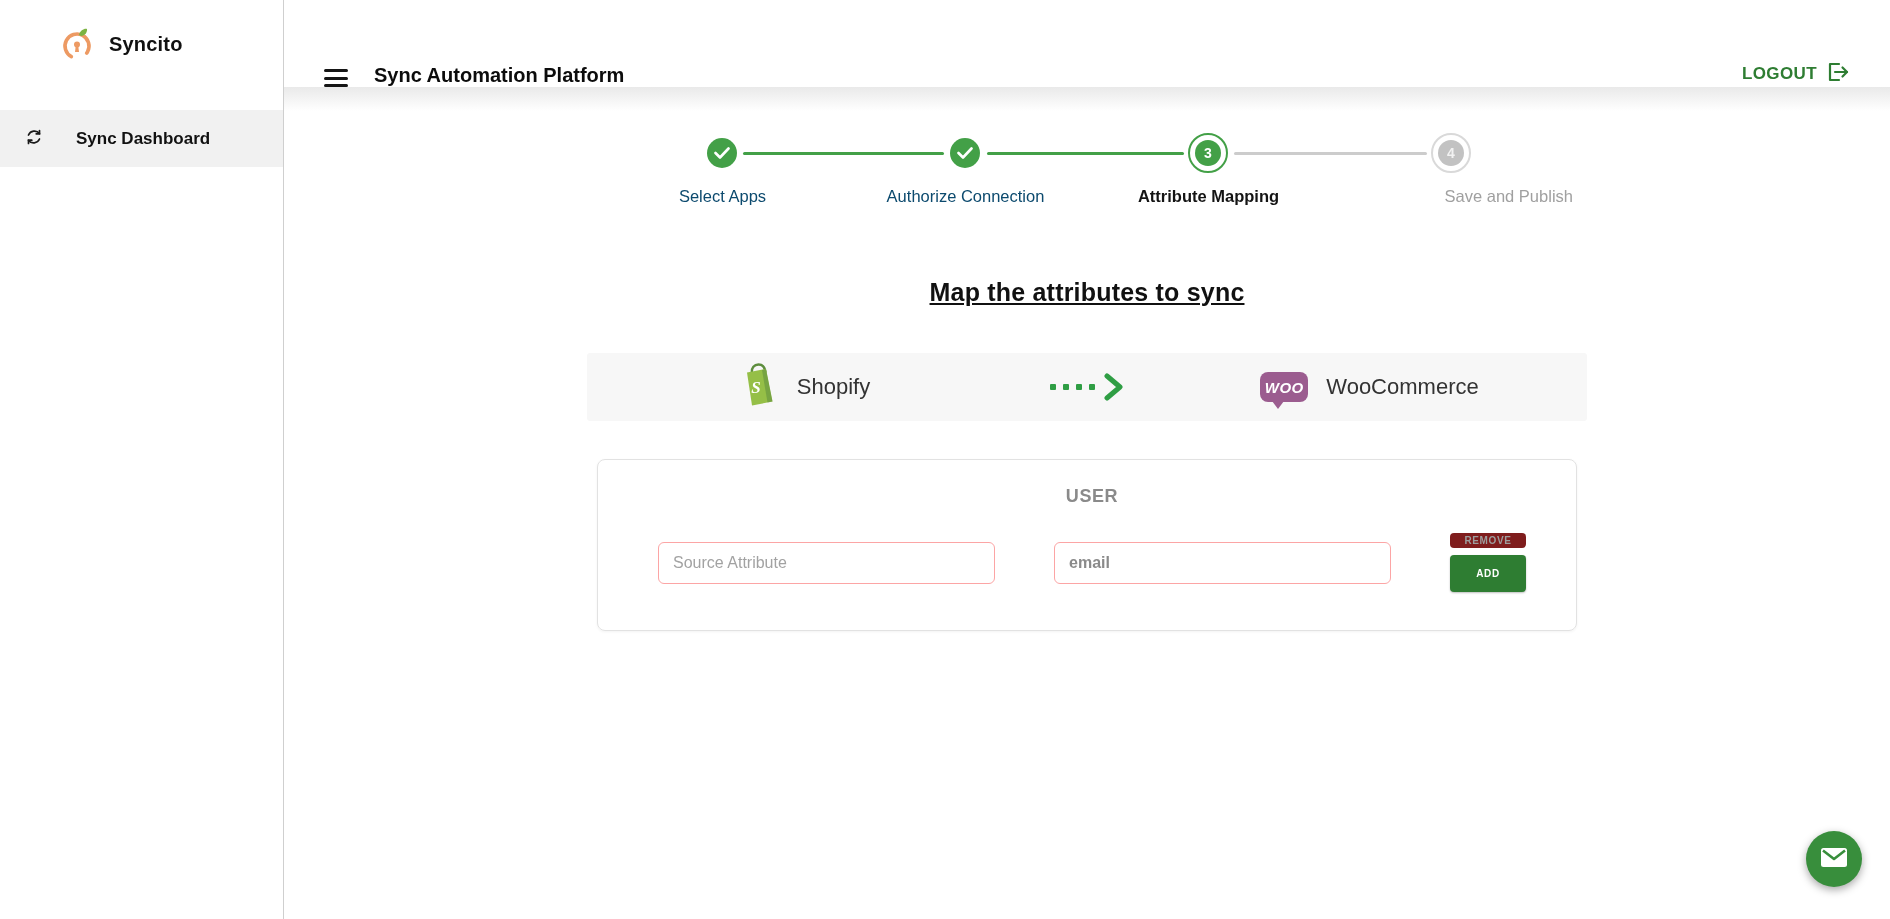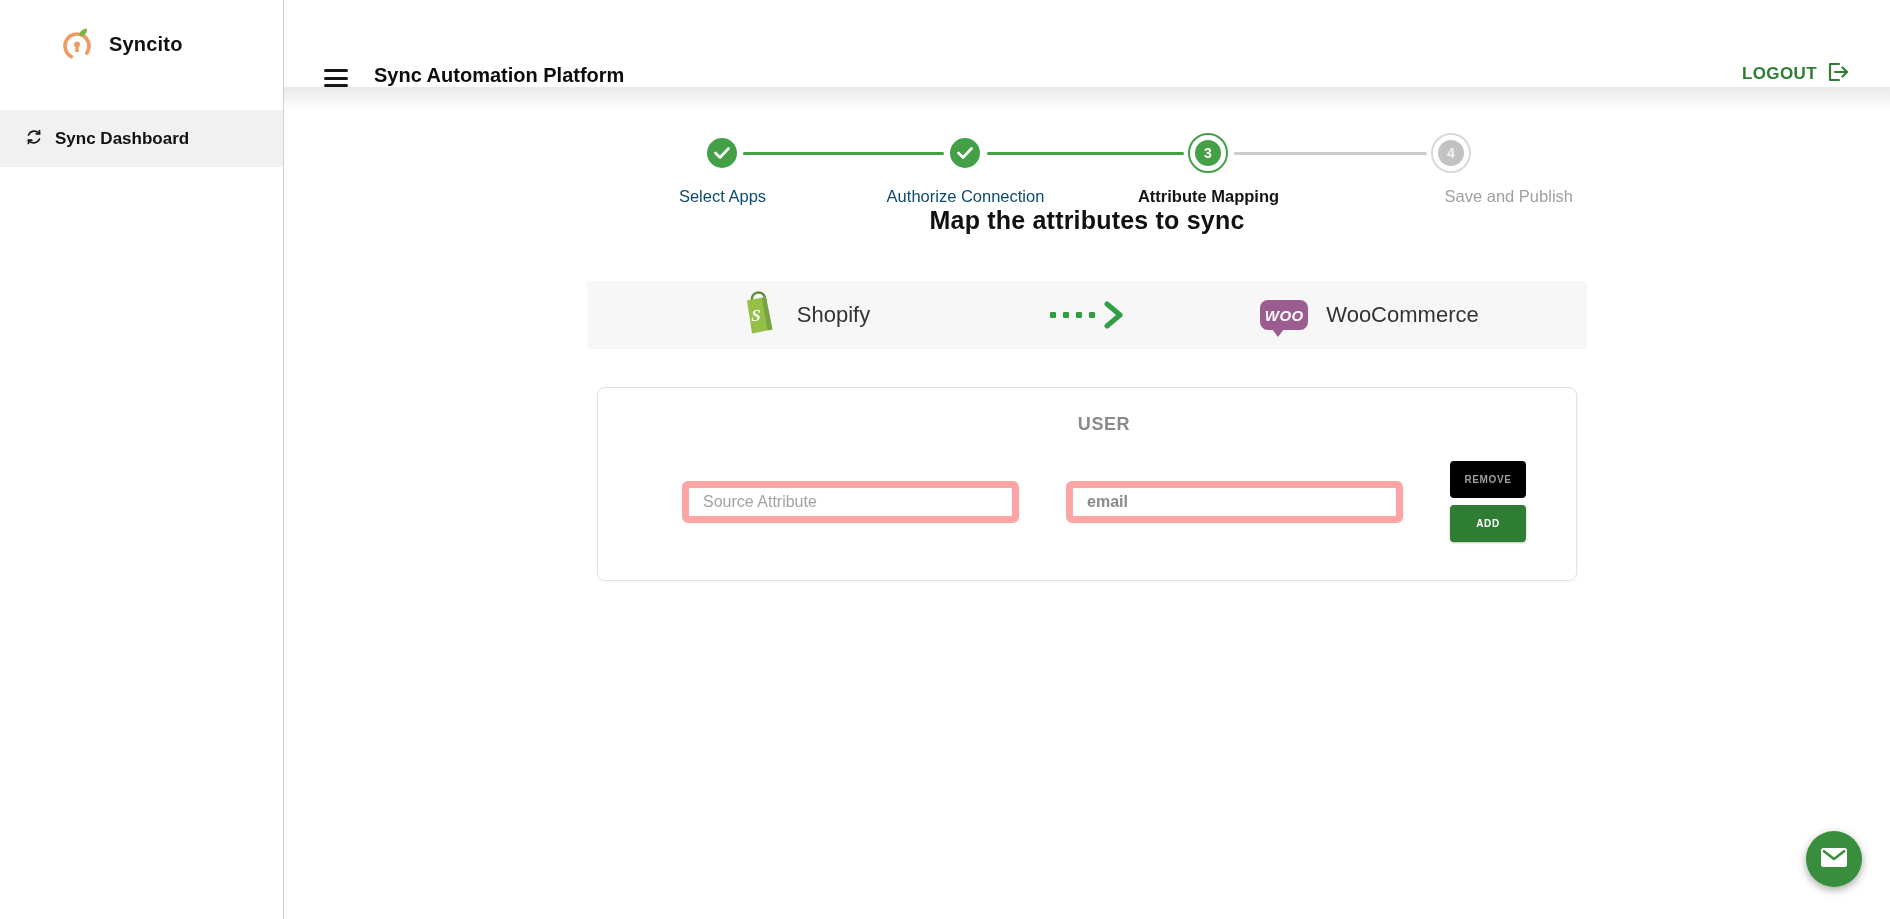--- a/index.html
+++ b/index.html
@@ -6,21 +6,21 @@
   html, body { width: 1890px; height: 919px; background: #ffffff; overflow: hidden;
     font-family: "Liberation Sans", sans-serif; }
 
   
   .sidebar { position: absolute; left: 0; top: 0; width: 284px; height: 919px;
     background: #ffffff; border-right: 1px solid #cfcfcf; z-index: 5; }
   .logo-row { display: flex; align-items: center; gap: 15px; padding: 26px 0 0 60px; }
   .logo-mark { width: 34px; height: 36px; position: relative; flex: 0 0 auto; }
   .logo-text { font-size: 20px; font-weight: 700; color: #111; letter-spacing: 0.2px; }
   .nav-item { margin-top: 48px; height: 57px; background: #f1f1f1;
-    display: flex; align-items: center; gap: 11px; padding-left: 24px; cursor: pointer; }
+    display: flex; align-items: center; gap: 32px; padding-left: 24px; cursor: pointer; }
   .nav-item-label { font-size: 17px; font-weight: 700; color: #111; }
 
   
   .header { position: absolute; left: 284px; right: 0; top: 0; height: 87px;
     background: #fff; display: flex; align-items: flex-end; padding: 0 40px; z-index: 4; }
   .header::after { content: ""; position: absolute; left: 0; right: 0; top: 87px; height: 24px;
     background: linear-gradient(#e9e9e9, rgba(255,255,255,0)); pointer-events: none; }
   .hamburger { width: 24px; height: 18px; display: flex; flex-direction: column;
     justify-content: space-between; cursor: pointer; }
   .hamburger span { display: block; height: 3px; background: #151515; border-radius: 2px; }
@@ -48,55 +48,55 @@
   .num-upcoming { background: #c2c2c2; color: #f2f2f2; }
   .conn { position: absolute; top: 50%; height: 3px; margin-top: -1.5px; border-radius: 2px; }
   .conn-green { background: #43a047; }
   .conn-gray { background: #cccccc; }
   .step-labels { display: flex; margin-top: 12px; }
   .step-label { width: 243px; text-align: center; font-size: 16.5px; color: #0c4a6e; }
   .step-label.active { font-weight: 700; color: #141414; }
   .step-label.upcoming { color: #a0a0a0; text-align: right; }
 
   
-  .page-heading { text-align: center; font-size: 25px; font-weight: 700;
-    color: #111; letter-spacing: 0.2px; }
+  .page-heading { margin-top: 72px; text-align: center; font-size: 25px; font-weight: 700;
+    color: #111; letter-spacing: 0.2px; text-decoration: underline; }
 
   
   .apps-row { width: 1000px; height: 68px; margin: 46px auto 0; background: #f7f7f7;
     border-radius: 3px; display: grid; grid-template-columns: 1fr 130px 1fr; align-items: center; }
   .app-cell { display: flex; align-items: center; justify-content: center; gap: 18px; }
   .app-name { font-size: 22px; color: #333; }
   .woo-badge { position: relative; width: 48px; height: 30px; background: #9b5c8f;
     border-radius: 8px; display: flex; align-items: center; justify-content: center; }
   .woo-badge::after { content: ""; position: absolute; left: 12px; bottom: -7px;
     border-left: 6px solid transparent; border-right: 6px solid transparent;
     border-top: 8px solid #9b5c8f; }
   .woo-badge-text { color: #fff; font-weight: 700; font-size: 15px; font-style: italic;
     letter-spacing: 0.5px; }
   .arrow-cell { display: flex; align-items: center; justify-content: center; gap: 7px; }
   .dot { width: 6px; height: 6px; background: #2f9e44; border-radius: 1px; }
 
   
   .mapping-card { width: 980px; margin: 38px auto 0; border: 1px solid #e2e2e2;
     border-radius: 8px; box-shadow: 0 1px 3px rgba(0,0,0,0.05);
-    padding: 26px 50px 38px 84px; }
+    padding: 26px 50px 38px 60px; }
   .section-title { text-align: center; font-size: 18px; font-weight: 700; color: #8a8a8a;
     letter-spacing: 0.6px; }
   .mapping-row { margin-top: 26px; display: flex; align-items: center;
     justify-content: space-between; }
-  .map-input { width: 337px; height: 42px; border: 7px solid #fca5a5; border-radius: 6px;
+  .map-input { width: 337px; height: 42px; border: 1px solid #fca5a5; border-radius: 6px;
     padding: 0 14px; font-size: 16px; font-family: "Liberation Sans", sans-serif;
     color: #7e7e7e; outline: none; background: #fff; }
   .map-input::placeholder { color: #a2a2a2; font-weight: 400; }
   .map-input.filled { font-weight: 700; color: #8a8a8a; }
   .btn-stack { display: flex; flex-direction: column; gap: 7px; width: 76px; }
   .mini-btn { border: none; border-radius: 4px; font-size: 10px; font-weight: 700;
     letter-spacing: 0.6px; font-family: "Liberation Sans", sans-serif; cursor: pointer; }
-  .mini-remove { height: 37px; background: #000000; color: #9e9e9e; cursor: default; }
+  .mini-remove { height: 15px; background: #7f1d1d; color: #9e9e9e; cursor: default; }
   .mini-add { height: 37px; background: #2e7d32; color: #ffffff;
     box-shadow: 0 1px 2px rgba(0,0,0,0.25); }
 
   
   .actions-row { margin-top: 58px; display: flex; justify-content: center; gap: 354px; }
   .action-btn { height: 47px; background: #2e7d32; color: #fff; border: none;
     border-radius: 6px; font-size: 16.5px; font-family: "Liberation Sans", sans-serif;
     padding: 0 26px; cursor: pointer; box-shadow: 0 2px 5px rgba(0,0,0,0.3); }
 
   

